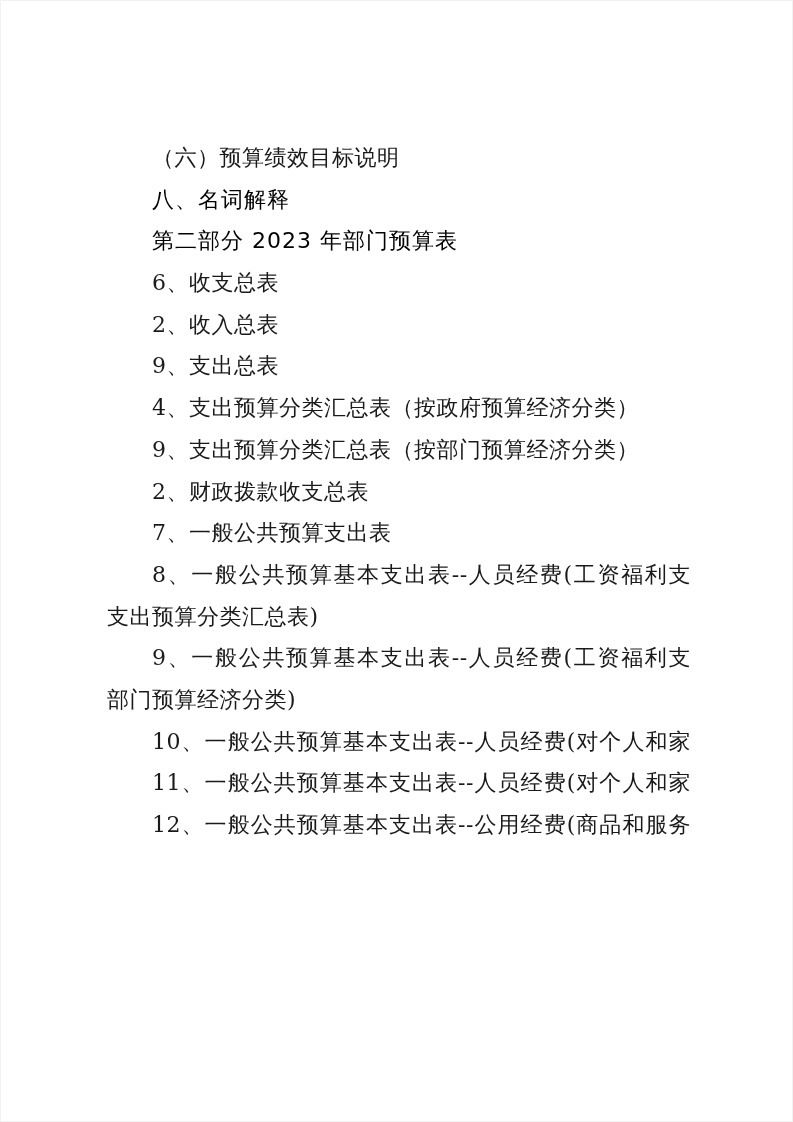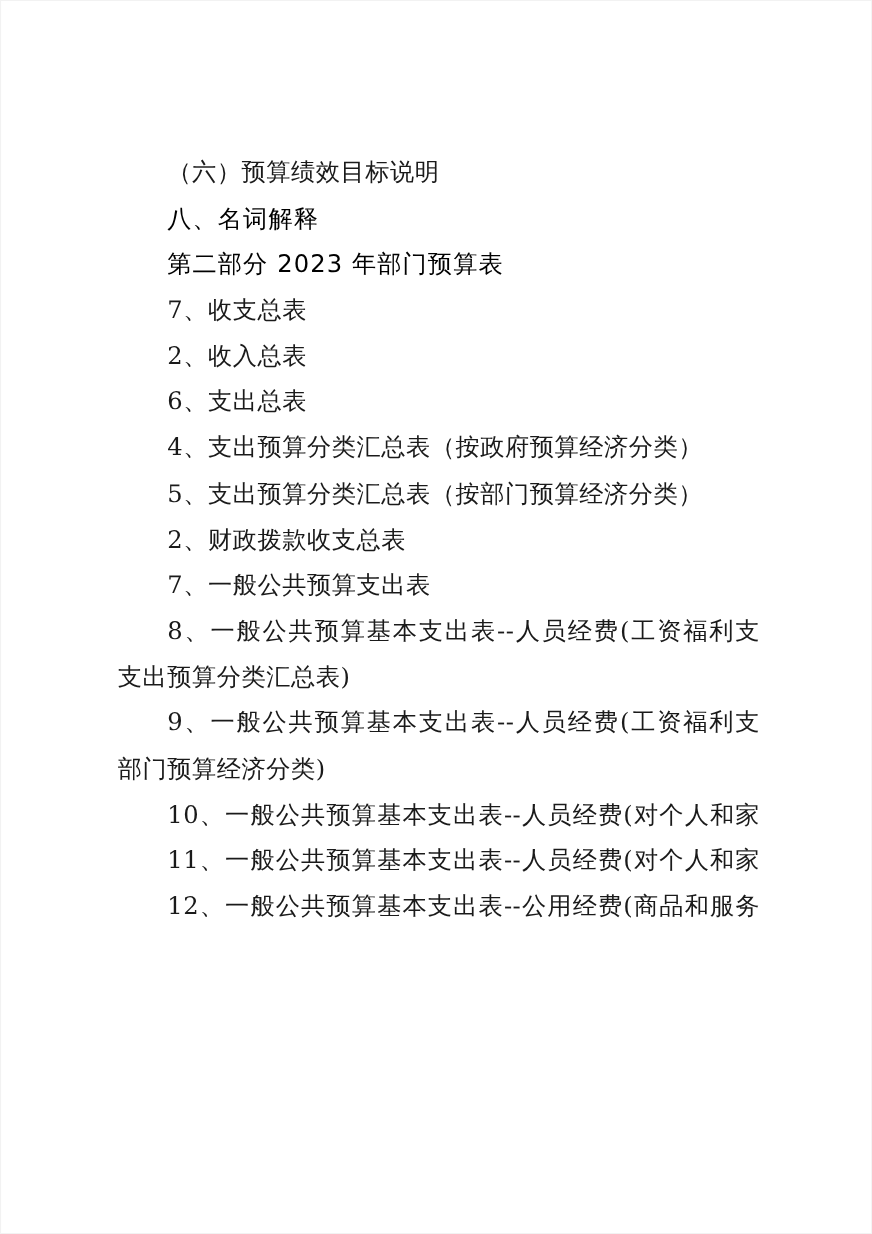--- a/index.html
+++ b/index.html
@@ -47,25 +47,25 @@
   }
 </style>
 </head>
 <body>
 
 <div class="page">
   <div class="content">
     <div class="line indent">（六）预算绩效目标说明</div>
     <div class="line indent heading">八、名词解释</div>
     <div class="line indent heading">第二部分 2023 年部门预算表</div>
-    <div class="line indent">7、收支总表</div>
+    <div class="line indent">6、收支总表</div>
     <div class="line indent">2、收入总表</div>
-    <div class="line indent">6、支出总表</div>
+    <div class="line indent">9、支出总表</div>
     <div class="line indent">4、支出预算分类汇总表（按政府预算经济分类）</div>
-    <div class="line indent">5、支出预算分类汇总表（按部门预算经济分类）</div>
+    <div class="line indent">9、支出预算分类汇总表（按部门预算经济分类）</div>
     <div class="line indent">2、财政拨款收支总表</div>
     <div class="line indent">7、一般公共预算支出表</div>
     <div class="line indent full">8、一般公共预算基本支出表--人员经费(工资福利支出)(按</div>
     <div class="line">支出预算分类汇总表)</div>
     <div class="line indent full">9、一般公共预算基本支出表--人员经费(工资福利支出)(按</div>
     <div class="line">部门预算经济分类)</div>
     <div class="line indent full">10、一般公共预算基本支出表--人员经费(对个人和家庭的</div>
     <div class="line indent full">11、一般公共预算基本支出表--人员经费(对个人和家庭的</div>
     <div class="line indent full">12、一般公共预算基本支出表--公用经费(商品和服务支出)</div>
   </div>

